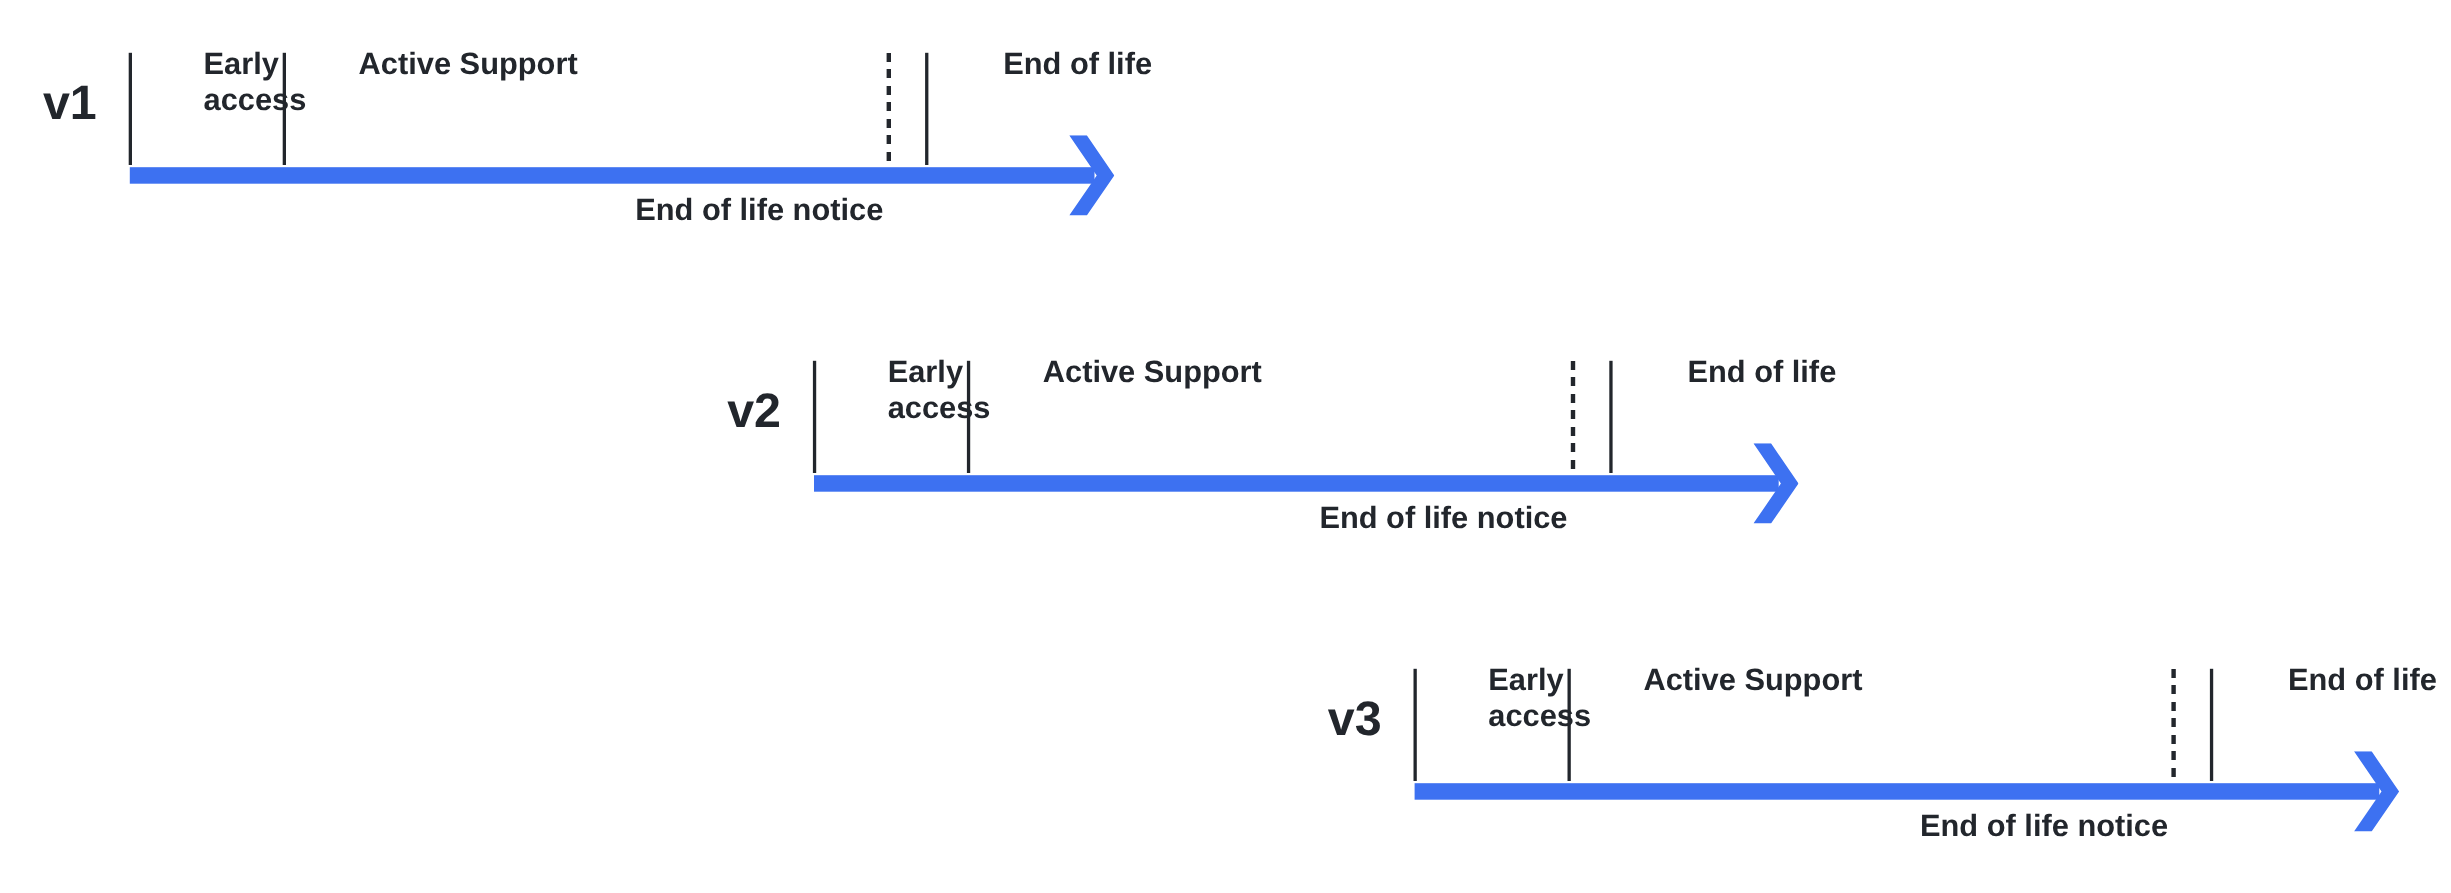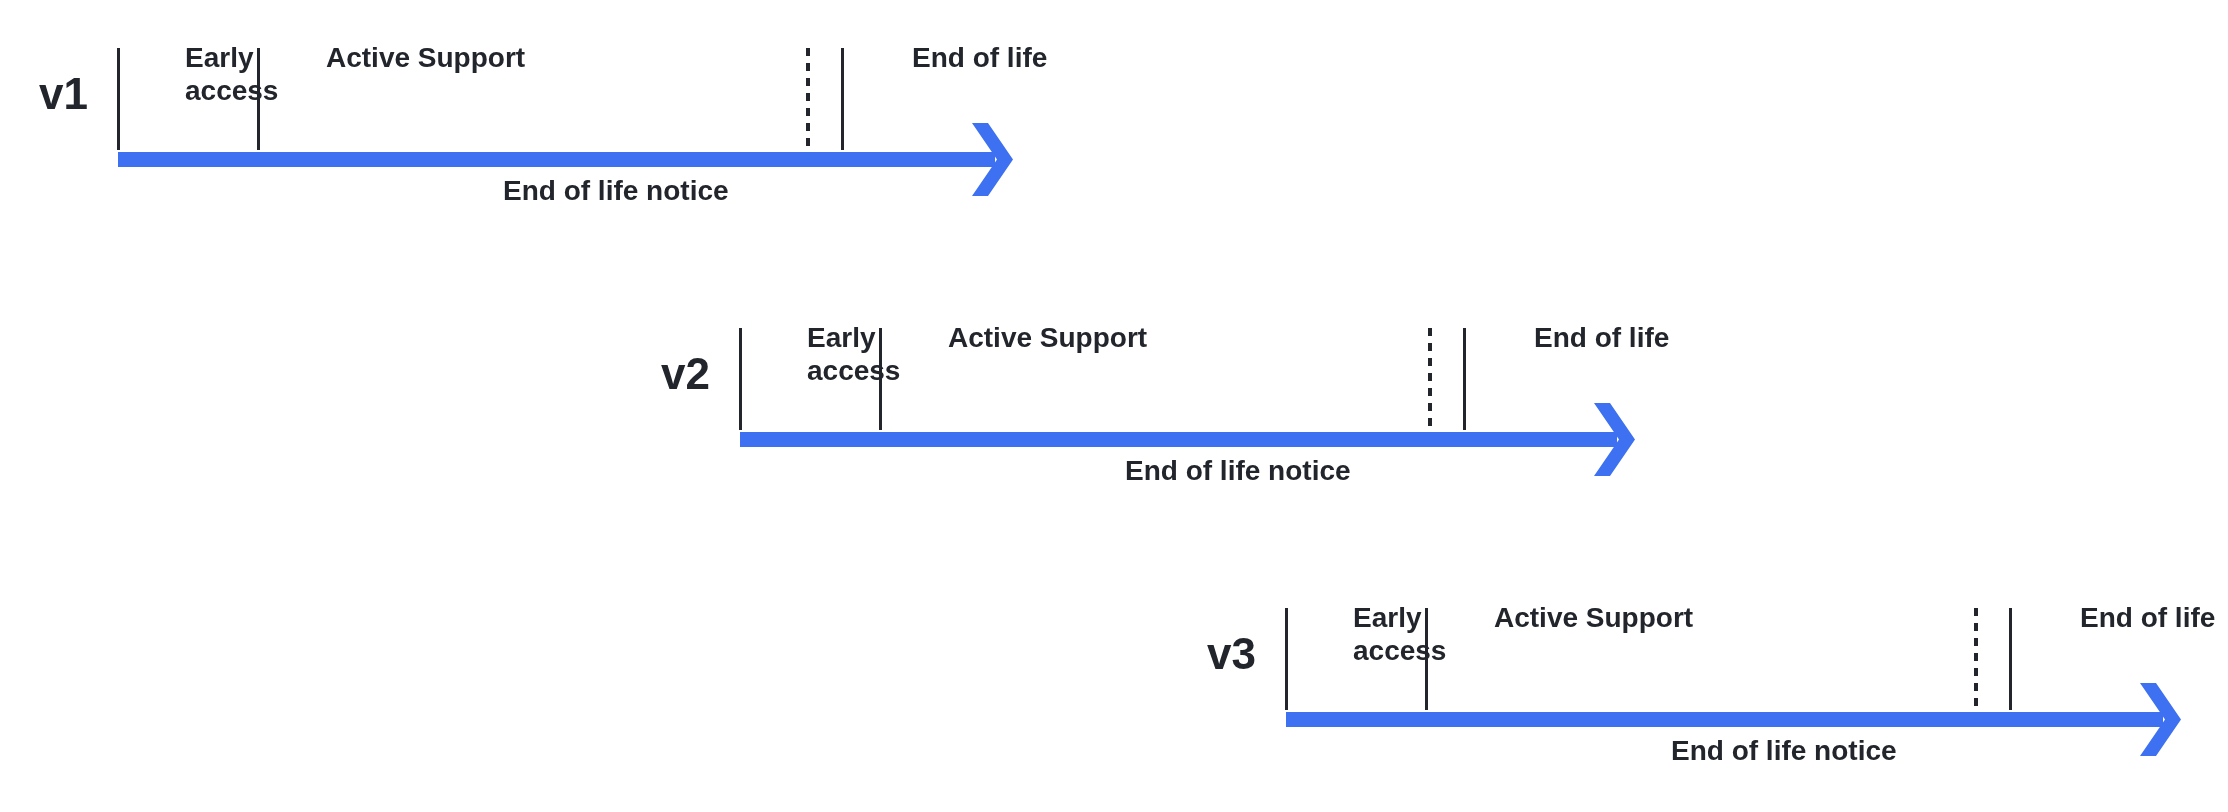--- a/index.html
+++ b/index.html
@@ -79,20 +79,21 @@
     left: 854px; top: 75px;
     width: 41px; height: 73px;
     display: block;
   }
   .arrow-head polygon { fill: var(--accent, #3d71f1); }
 
   .notice-label {
     position: absolute;
     left: 385px; top: 126px;
     width: 300px;
+    text-align: right;
     font-size: 28px;
     font-weight: 700;
     line-height: 33px;
     color: var(--ink, #22262c);
     white-space: nowrap;
   }
 </style>
 </head>
 <body>
 

